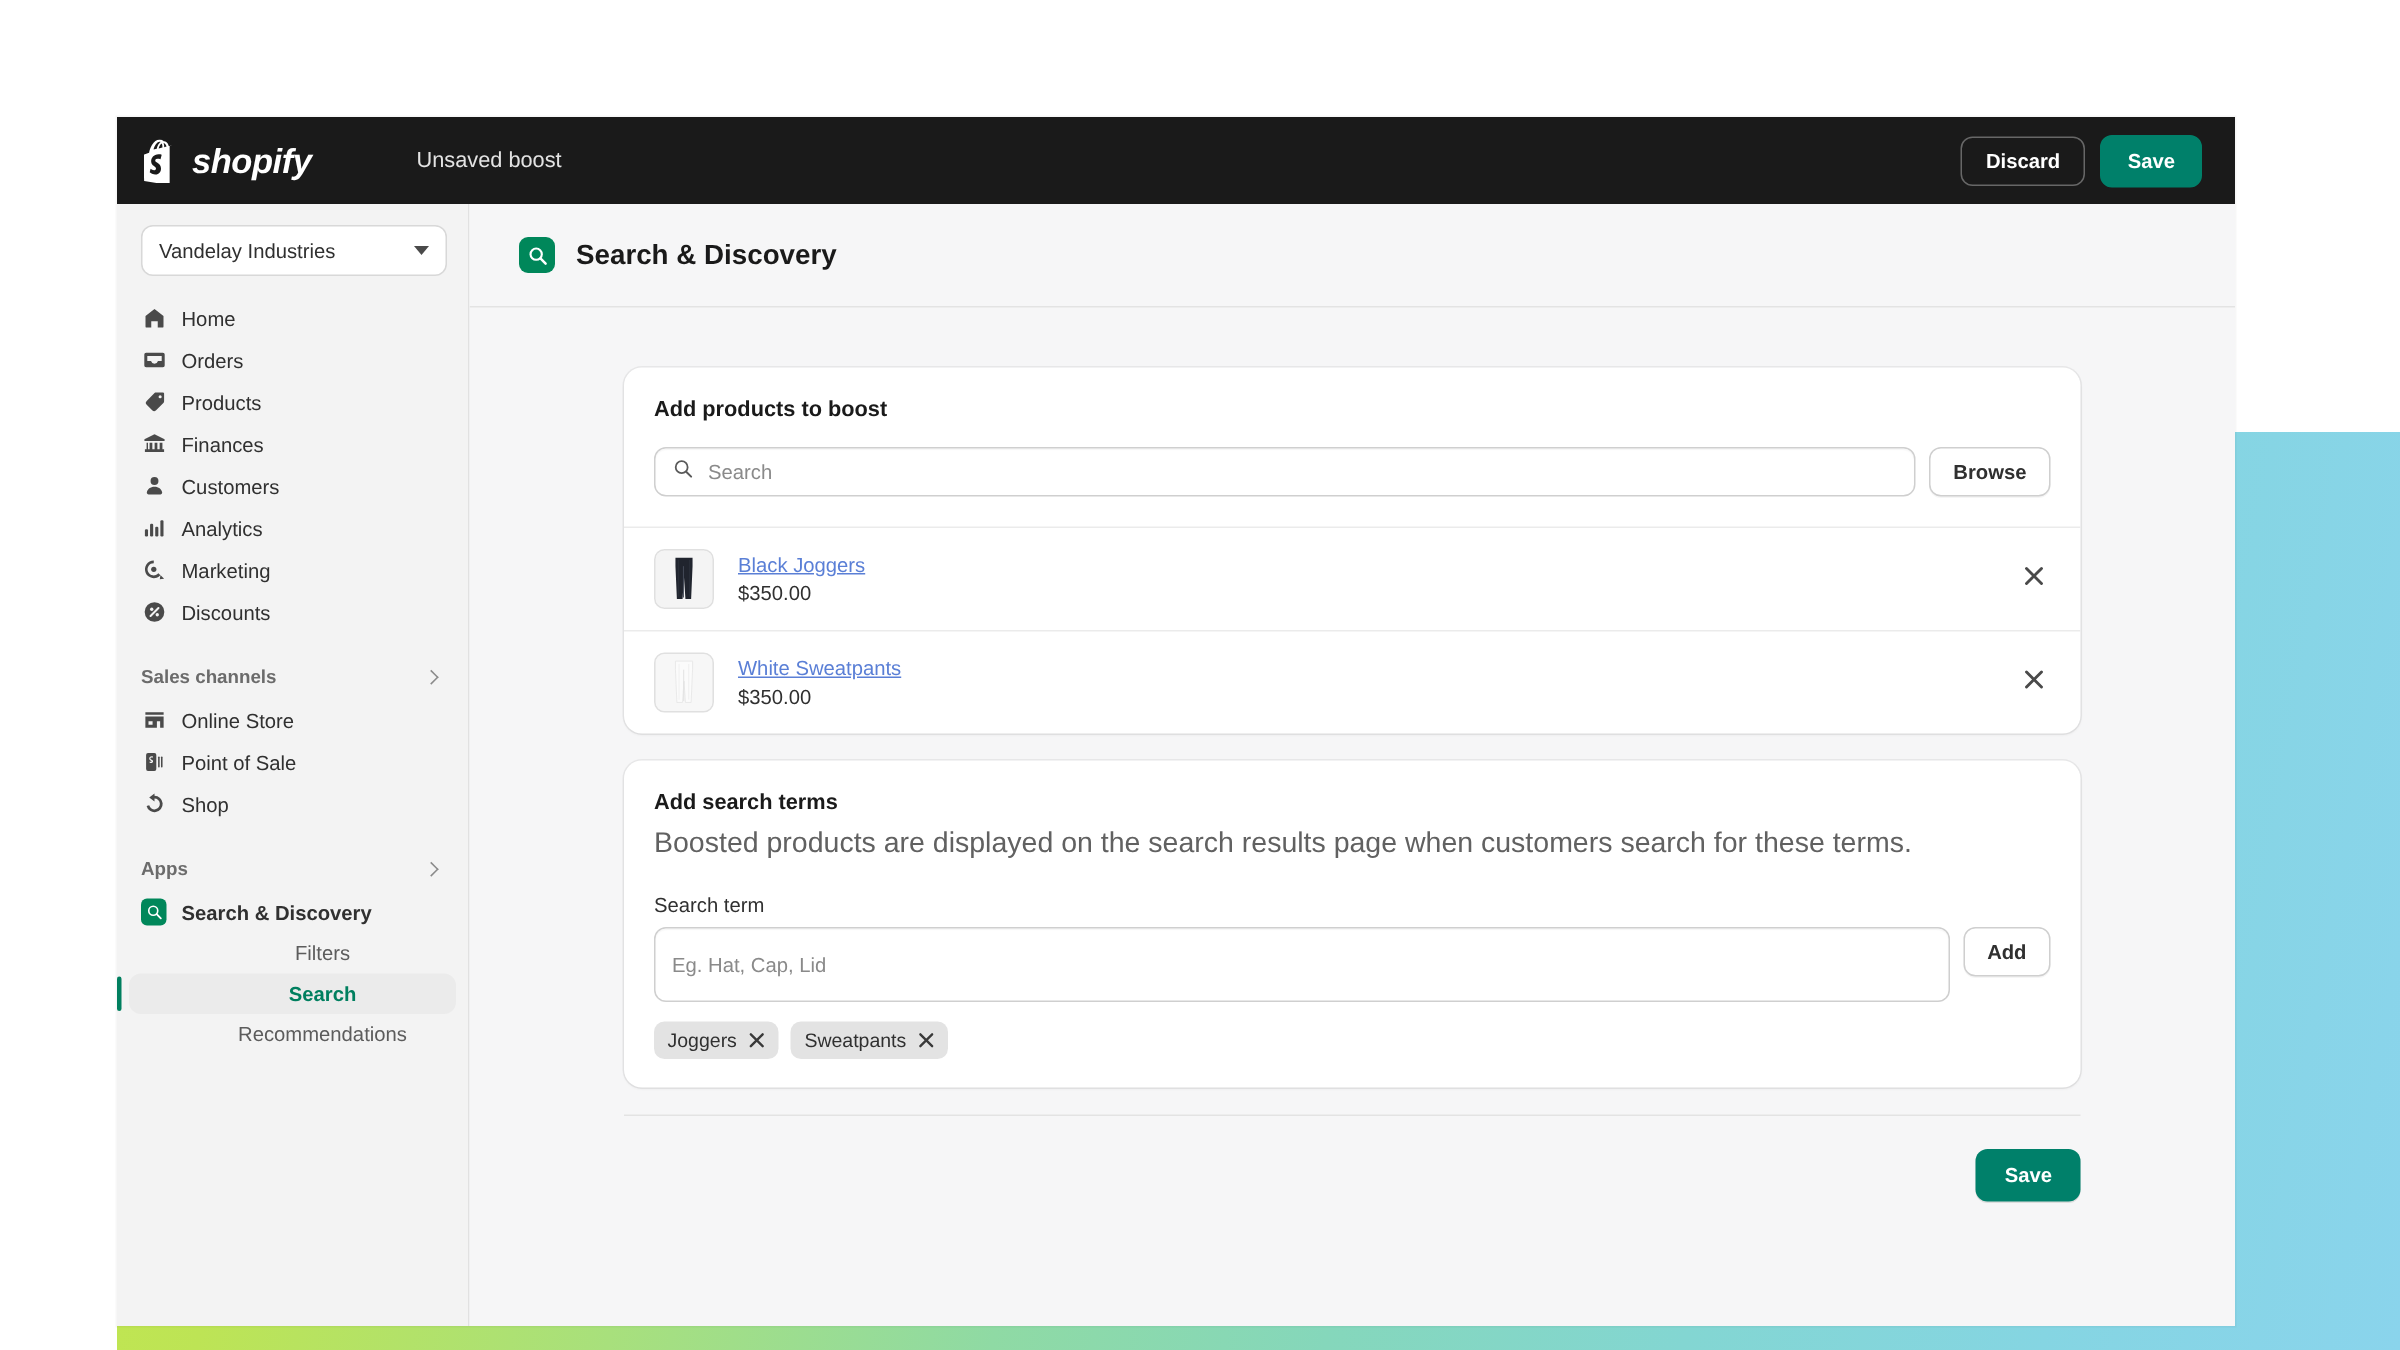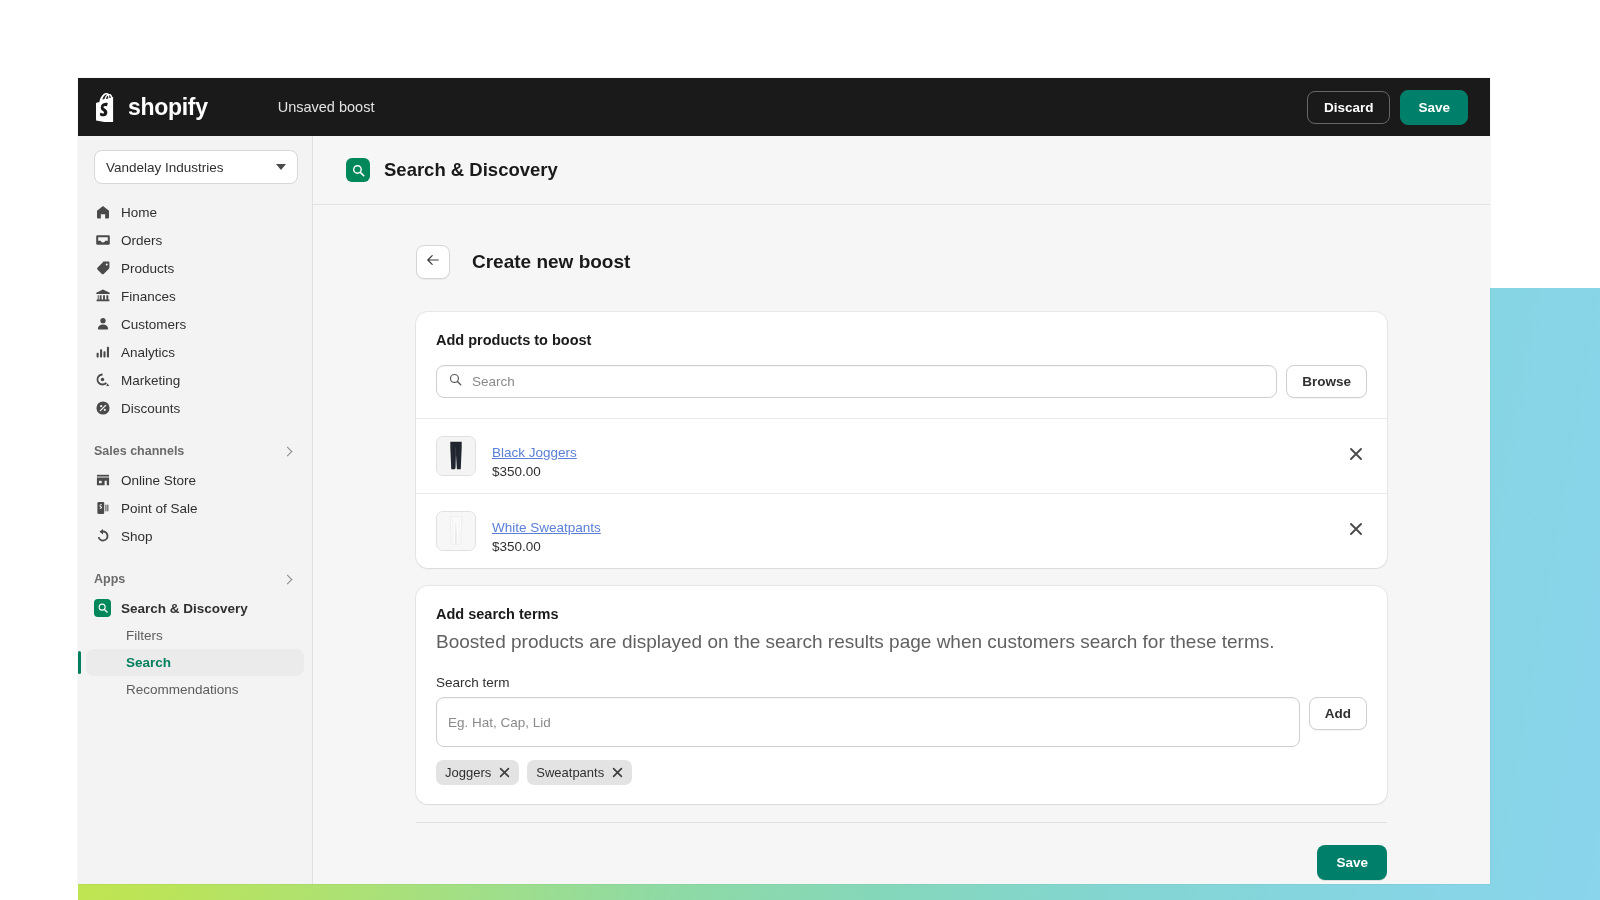--- a/index.html
+++ b/index.html
@@ -37,21 +37,21 @@
 
   
   #topbar {
     position: absolute; left: 0; top: 0; width: 1412px; height: 58px;
     background: #1a1a1a;
     display: flex; align-items: center;
   }
   #brand { margin-left: 18px; display: flex; align-items: center; gap: 6px; }
   #brand svg { display: block; }
   #brand .wordmark {
-    color: #ffffff; font-size: 23px; 
+    color: #ffffff; font-size: 23px; font-style: italic;
     font-weight: 700; letter-spacing: -0.3px;
   }
   #topbar-title {
     margin-left: 70px;
     color: #e3e3e3; font-size: 14.5px;
   }
   #topbar-actions {
     margin-left: auto; margin-right: 22px;
     display: flex; align-items: center; gap: 10px;
   }
@@ -111,21 +111,21 @@
     margin-right: 5px;
   }
 
   .app-icon-sq {
     width: 18px; height: 18px; border-radius: 4px; background: #00875a;
     display: flex; align-items: center; justify-content: center;
   }
   .sub-item {
     display: flex; align-items: center;
     height: 27px; padding-left: 40px; border-radius: 8px;
-    cursor: pointer; position: relative;
+    cursor: pointer; position: relative; justify-content: center;
   }
   .sub-item .sub-label { font-size: 13.5px; color: #5c5c5c; }
   .sub-item.selected { background: #ebebeb; }
   .sub-item.selected .sub-label { color: #007f5f; font-weight: 600; }
   .sel-bar {
     position: absolute; left: -8px; top: 2px;
     width: 3px; height: 23px; background: #007f5f; border-radius: 2px;
   }
 
   
@@ -203,21 +203,20 @@
   .thumb {
     width: 40px; height: 40px; border-radius: 7px;
     border: 1px solid #e0e0e0; overflow: hidden;
     background: #f2f2f2; flex: 0 0 auto;
     display: flex; align-items: center; justify-content: center;
   }
   .prod-info { display: flex; flex-direction: column; gap: 4px; }
   .prod-name {
     font-size: 13.5px; color: #5a7fd6; text-decoration: underline;
     cursor: pointer;
-    margin-top: 12px;
   }
   .prod-price { font-size: 13.5px; color: #303030; }
   .row-remove {
     margin-left: auto; width: 22px; height: 22px;
     display: flex; align-items: center; justify-content: center;
     cursor: pointer;
   }
 
   .field-label { font-size: 13.5px; color: #303030; padding: 22px 20px 0 20px; }
   .term-row { display: flex; gap: 9px; padding: 7px 20px 0 20px; }
@@ -442,30 +441,20 @@
         <svg width="15" height="15" viewBox="0 0 20 20">
             <circle cx="8.6" cy="8.6" r="5" fill="none" stroke="#ffffff" stroke-width="1.9"></circle>
             <path d="M12.4 12.4 17 17" stroke="#ffffff" stroke-width="2.2" stroke-linecap="round"></path>
           </svg>
       </span>
       <span class="app-title">Search &amp; Discovery</span>
     </div>
 
     <div id="page-body">
 
-      <div id="page-head">
-        <div class="back-btn">
-          <span>
-            <svg width="16" height="16" viewBox="0 0 20 20">
-                <path d="M9 4.5 3.5 10 9 15.5M3.8 10H16.5" stroke="#3a3a3a" stroke-width="1.5" fill="none" stroke-linecap="round" stroke-linejoin="round"></path>
-              </svg>
-          </span>
-        </div>
-        <span class="page-title">Create new boost</span>
-      </div>
 
       <div class="card">
         <div class="card-title">Add products to boost</div>
 
         <div class="search-row">
           <div class="search-field">
             <span>
               <svg width="15" height="15" viewBox="0 0 20 20">
                   <circle cx="8.6" cy="8.6" r="5.3" fill="none" stroke="#5a5a5a" stroke-width="1.6"></circle>
                   <path d="M12.6 12.6 17 17" stroke="#5a5a5a" stroke-width="1.8" stroke-linecap="round"></path>

